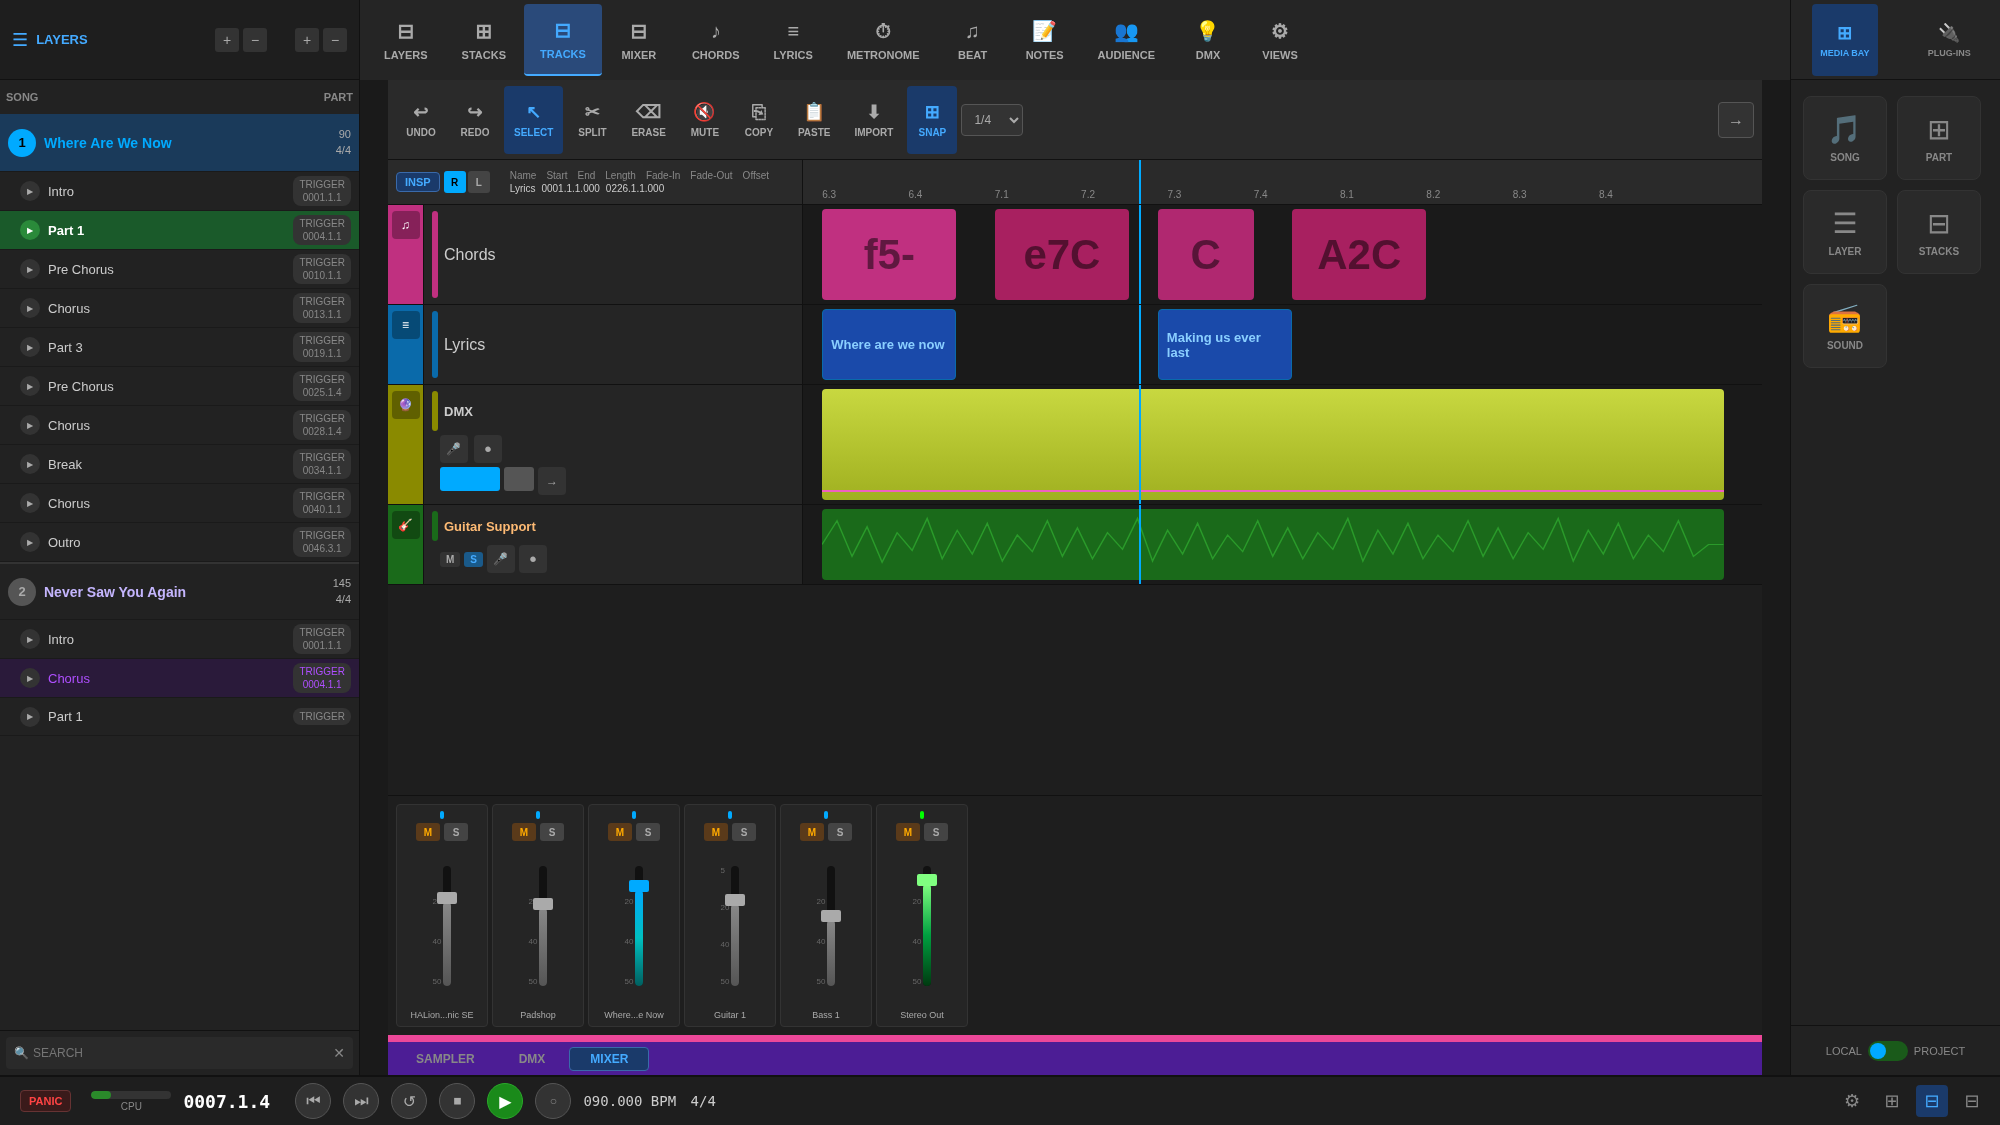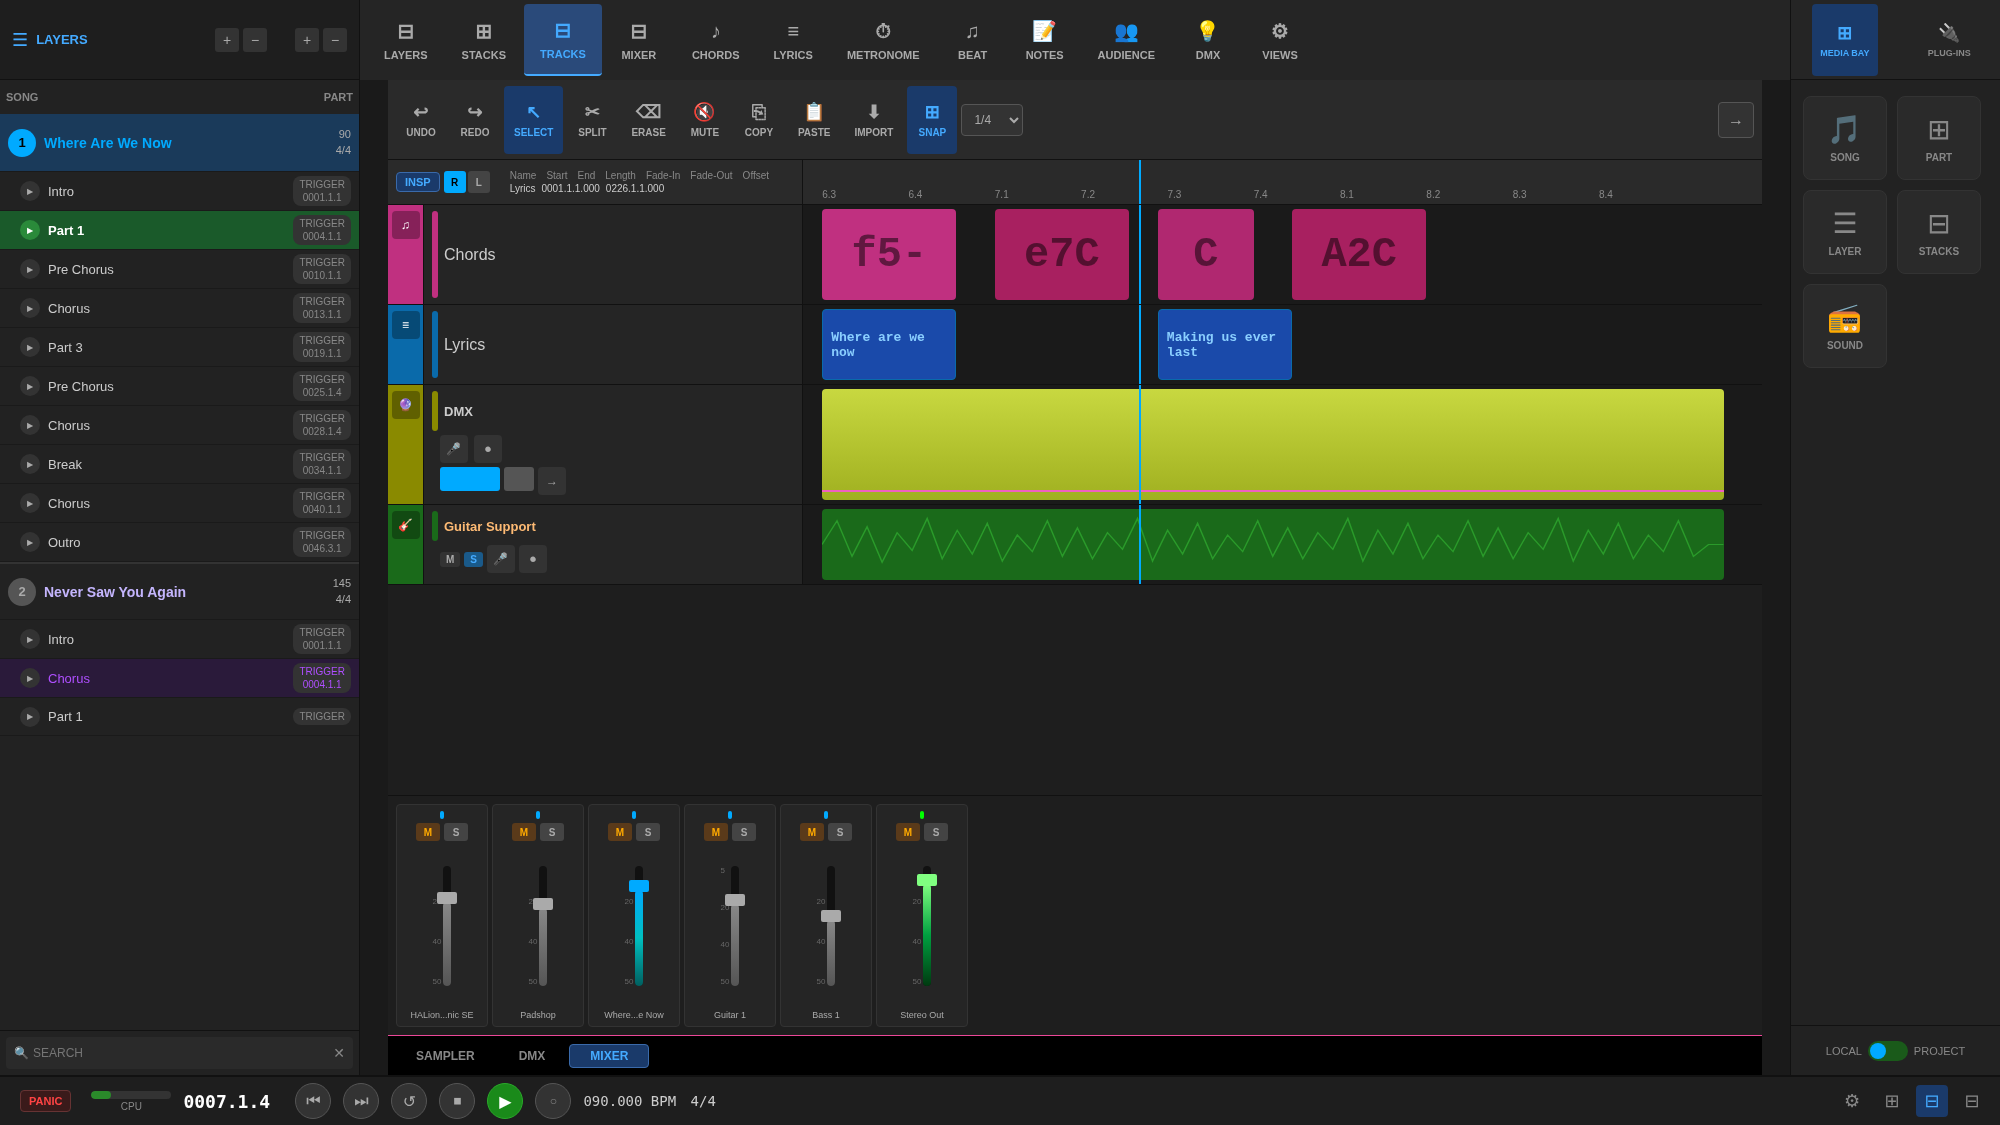--- a/index.html
+++ b/index.html
@@ -268,21 +268,20 @@
     .track-color-strip {
       width: 6px;
       border-radius: 3px;
       align-self: stretch;
       flex-shrink: 0;
     }
     .track-content {
       flex: 1;
       position: relative;
       overflow: hidden;
-      font-family: Liberation Mono, monospace;
     }
 
     
     .chord-clip {
       position: absolute;
       top: 4px;
       height: calc(100% - 8px);
       border-radius: 4px;
       background: #c03080;
       display: flex;
@@ -455,26 +454,26 @@
       margin-top: 4px;
       white-space: nowrap;
       overflow: hidden;
       text-overflow: ellipsis;
       max-width: 84px;
     }
 
     
     .bottom-tabs {
       height: 40px;
-      background: #000000;
+      background: #4c1d95;
       display: flex;
       align-items: center;
       padding: 0 8px;
       gap: 4px;
-      border-top: 1px solid #ec4899;
+      border-top: 7px solid #ec4899;
       flex-shrink: 0;
     }
     .bottom-tab {
       padding: 4px 20px;
       border-radius: 4px;
       cursor: pointer;
       font-size: 12px;
       font-weight: bold;
       color: #888;
     }

